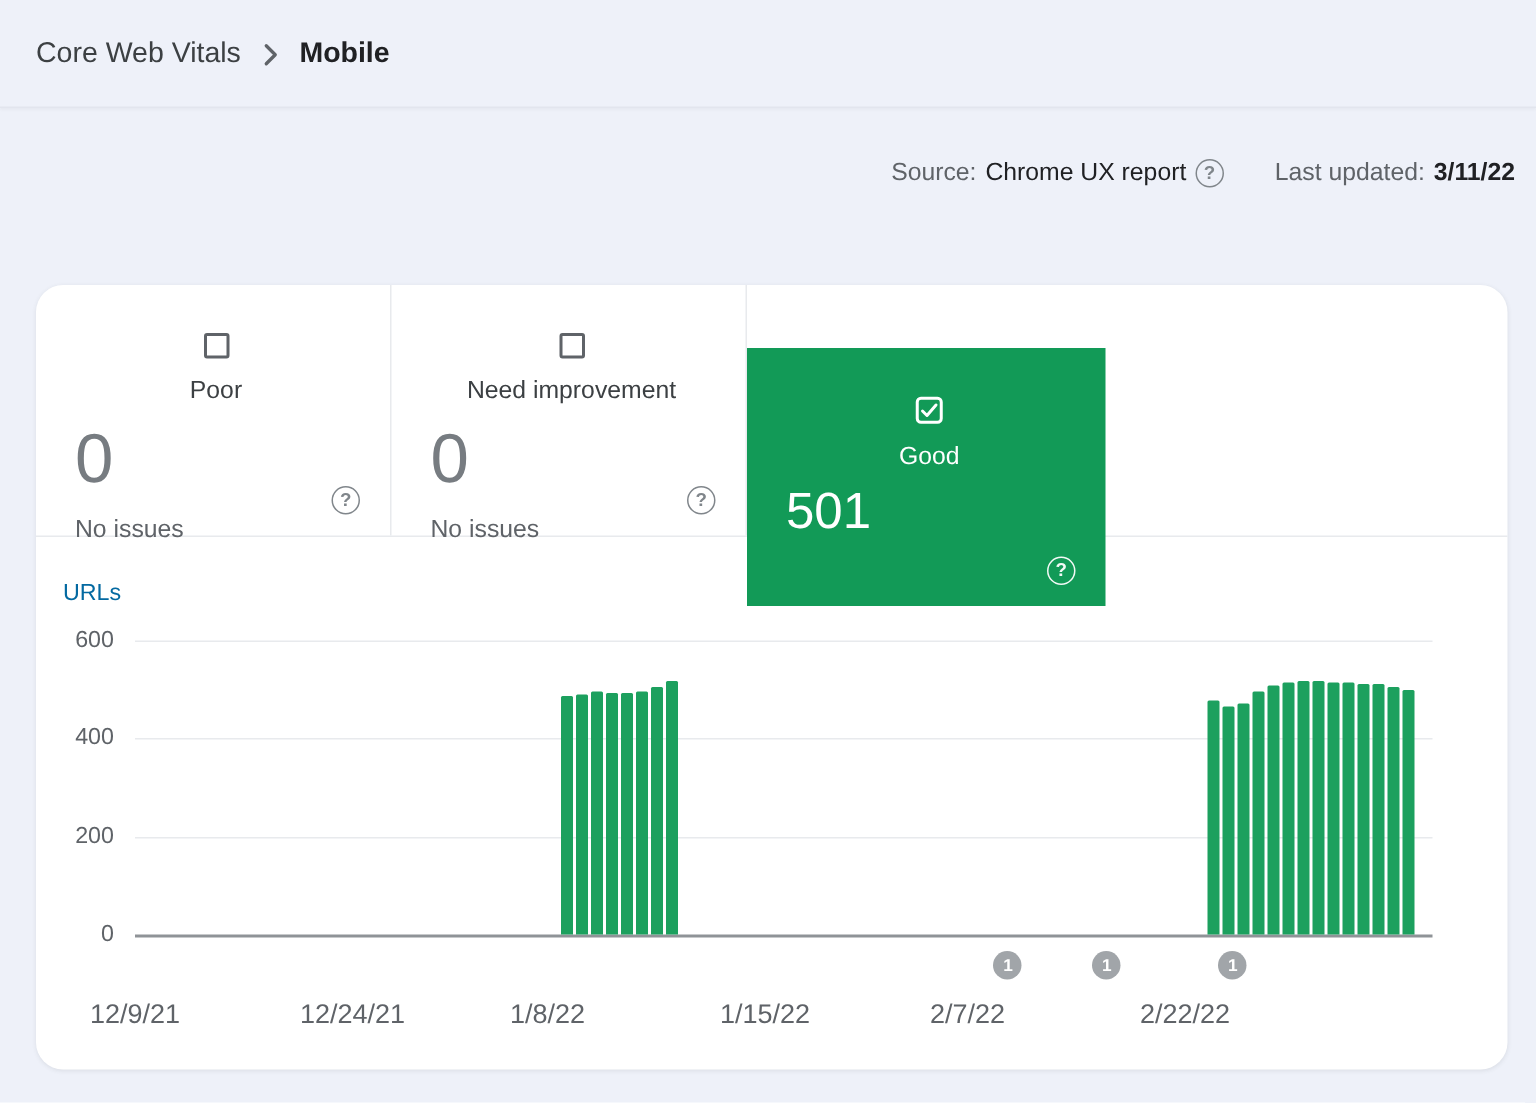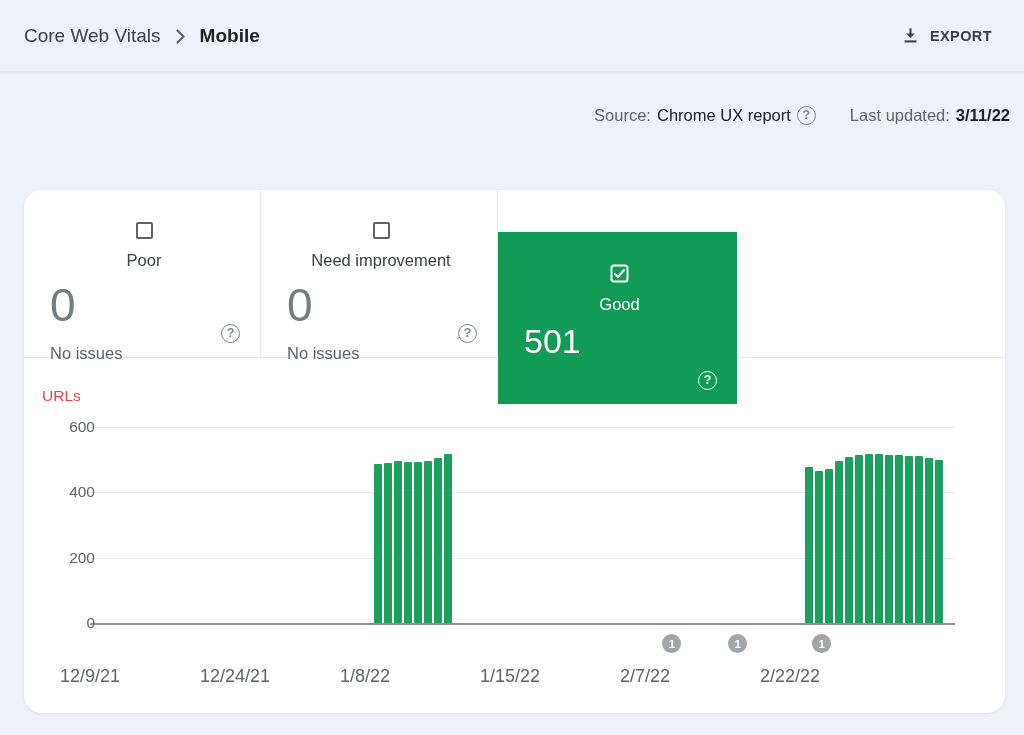--- a/index.html
+++ b/index.html
@@ -119,27 +119,27 @@
   }
   .tab.selected .tab-help .help-circle {
     border-color: rgba(255,255,255,0.95);
     color: rgba(255,255,255,0.95);
   }
 
   
   .chart { position: absolute; left: 0; top: 0; width: 100%; height: 100%; }
   .chart-ylabel {
     position: absolute; left: 18px; top: 197px;
-    font-size: 15.5px; color: #ef4444;
+    font-size: 15.5px; color: #0369a1;
   }
   .gridline { position: absolute; height: 1px; background: #e8eaed; }
   .gridline.zero { height: 2px; background: #8f9397; }
   .ytick {
     position: absolute; width: 52px; text-align: right;
-    font-size: 15.5px; color: #5f6368; margin-left: 19px;
+    font-size: 15.5px; color: #5f6368;
   }
   .xtick {
     position: absolute; width: 90px; text-align: left;
     font-size: 18px; color: #5f6368;
   }
   .bar { position: absolute; width: 8px; border-radius: 1px 1px 0 0; }
   .chart-marker {
     position: absolute;
     width: 19px; height: 19px;
     border-radius: 50%;
@@ -153,30 +153,20 @@
 
 <div class="header">
   <div class="breadcrumb">
     <span class="crumb-parent">Core Web Vitals</span>
     <span class="crumb-sep">
       <svg width="11" height="17" viewBox="0 0 11 17">
           <path d="M2.5 2.5 L8.5 8.5 L2.5 14.5" fill="none" stroke="#5f6368" stroke-width="2.2" stroke-linecap="round" stroke-linejoin="round"></path>
         </svg>
     </span>
     <span class="crumb-current">Mobile</span>
-  </div>
-  <div class="export-btn">
-    <span>
-      <svg width="19" height="19" viewBox="0 0 24 24">
-        <path d="M12 3 v9" stroke="#3c4043" stroke-width="2.6" fill="none"></path>
-        <path d="M6.5 9.5 L12 15 L17.5 9.5 Z" fill="#3c4043"></path>
-        <path d="M4.5 19.5 h15" stroke="#3c4043" stroke-width="2.6"></path>
-      </svg>
-    </span>
-    <span>EXPORT</span>
   </div>
 </div>
 
 <div class="meta-row">
   <span class="meta-gray">Source:</span>
   <span class="meta-dark">Chrome UX report</span>
   <span class="help-circle">?</span>
   <span class="meta-gap"></span>
   <span class="meta-gray">Last updated:</span>
   <span class="meta-strong">3/11/22</span>

